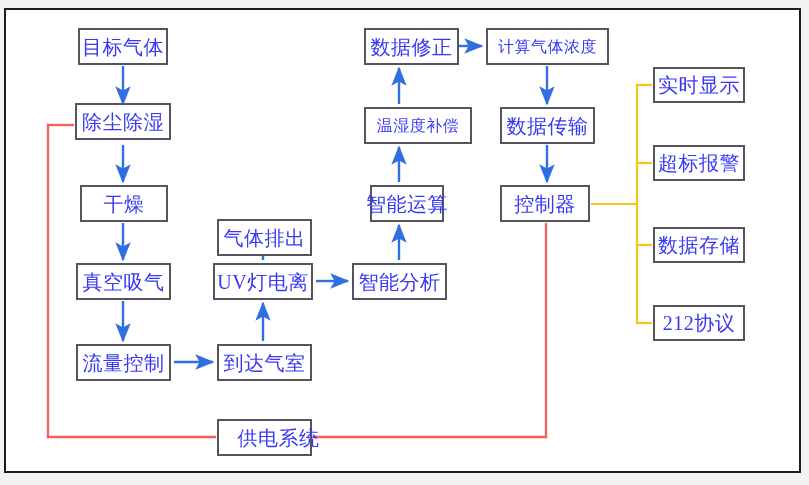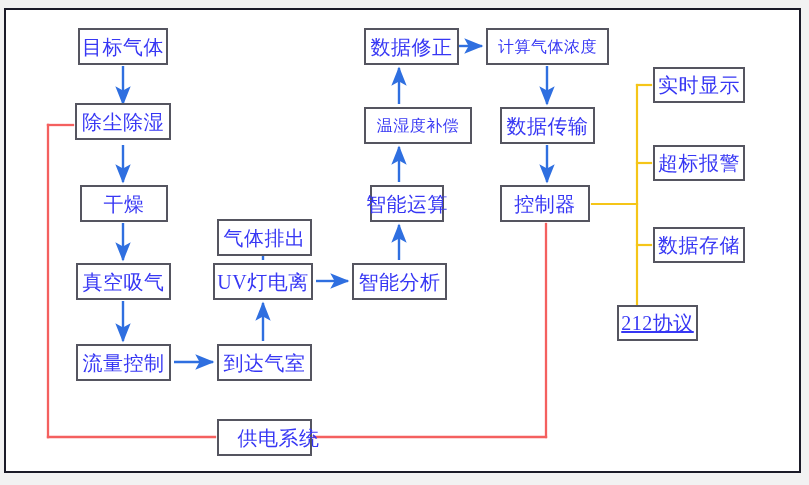--- a/index.html
+++ b/index.html
@@ -132,16 +132,16 @@
   <div class="node wide" style="left:364px;top:107px;width:108px;height:37px;">温湿度补偿</div>
   <div class="node" style="left:352px;top:28px;width:95px;height:37px;margin-left:12px;">数据修正</div>
 
   <div class="node wide" style="left:486px;top:28px;width:123px;height:37px;">计算气体浓度</div>
   <div class="node" style="left:500px;top:107px;width:95px;height:37px;">数据传输</div>
   <div class="node" style="left:500px;top:185px;width:90px;height:37px;">控制器</div>
 
   <div class="node" style="left:653px;top:67px;width:92px;height:36px;">实时显示</div>
   <div class="node" style="left:653px;top:145px;width:92px;height:36px;">超标报警</div>
   <div class="node" style="left:653px;top:227px;width:92px;height:36px;">数据存储</div>
-  <div class="node mono" style="left:617px;top:305px;width:81px;height:36px;text-decoration:underline;">212协议</div>
+  <div class="node mono" style="left:653px;top:305px;width:92px;height:36px;">212协议</div>
 
   <div class="node" style="left:217px;top:419px;width:95px;height:37px;padding-left:28px;">供电系统</div>
 </div>
 
 </body></html>

